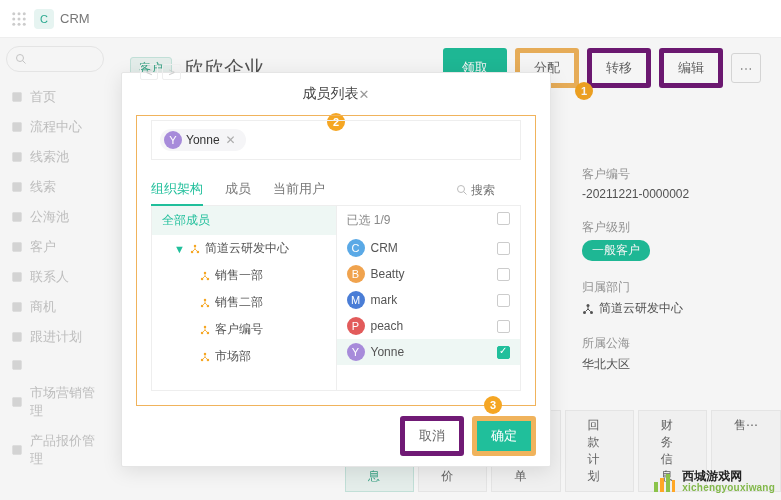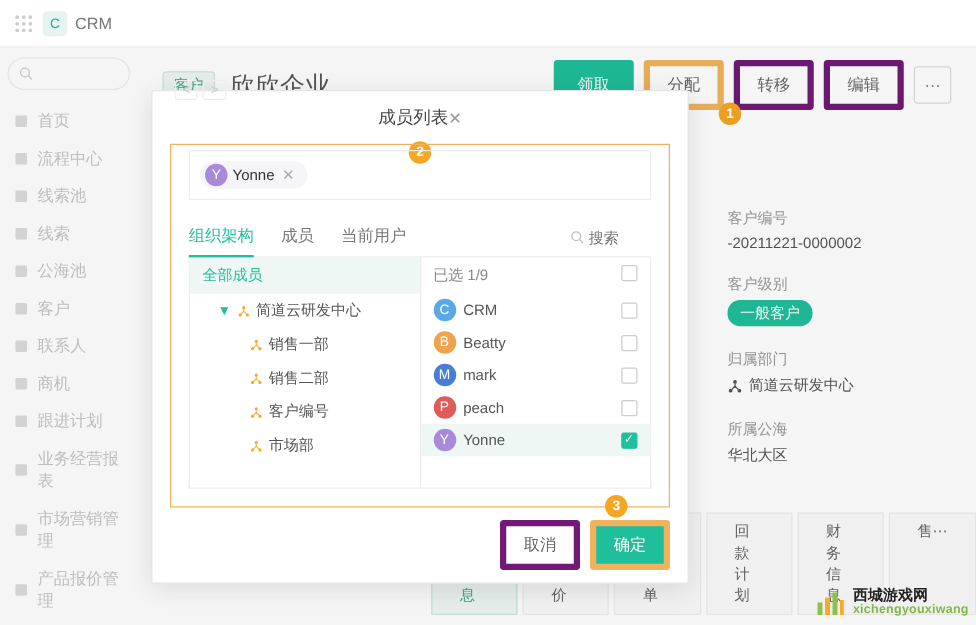--- a/index.html
+++ b/index.html
@@ -150,21 +150,20 @@
         <div class="sbitem">
           <svg viewBox="0 0 24 24">
             <rect x="4" y="4" width="16" height="16" rx="2" fill="currentColor"></rect>
           </svg>
           <span>跟进计划</span>
         </div>
         <div class="sbitem">
           <svg viewBox="0 0 24 24">
             <rect x="4" y="4" width="16" height="16" rx="2" fill="currentColor"></rect>
           </svg>
-          <span>业务经营报表</span>
         </div>
         <div class="sbitem">
           <svg viewBox="0 0 24 24">
             <rect x="4" y="4" width="16" height="16" rx="2" fill="currentColor"></rect>
           </svg>
           <span>市场营销管理</span>
         </div>
         <div class="sbitem">
           <svg viewBox="0 0 24 24">
             <rect x="4" y="4" width="16" height="16" rx="2" fill="currentColor"></rect>

